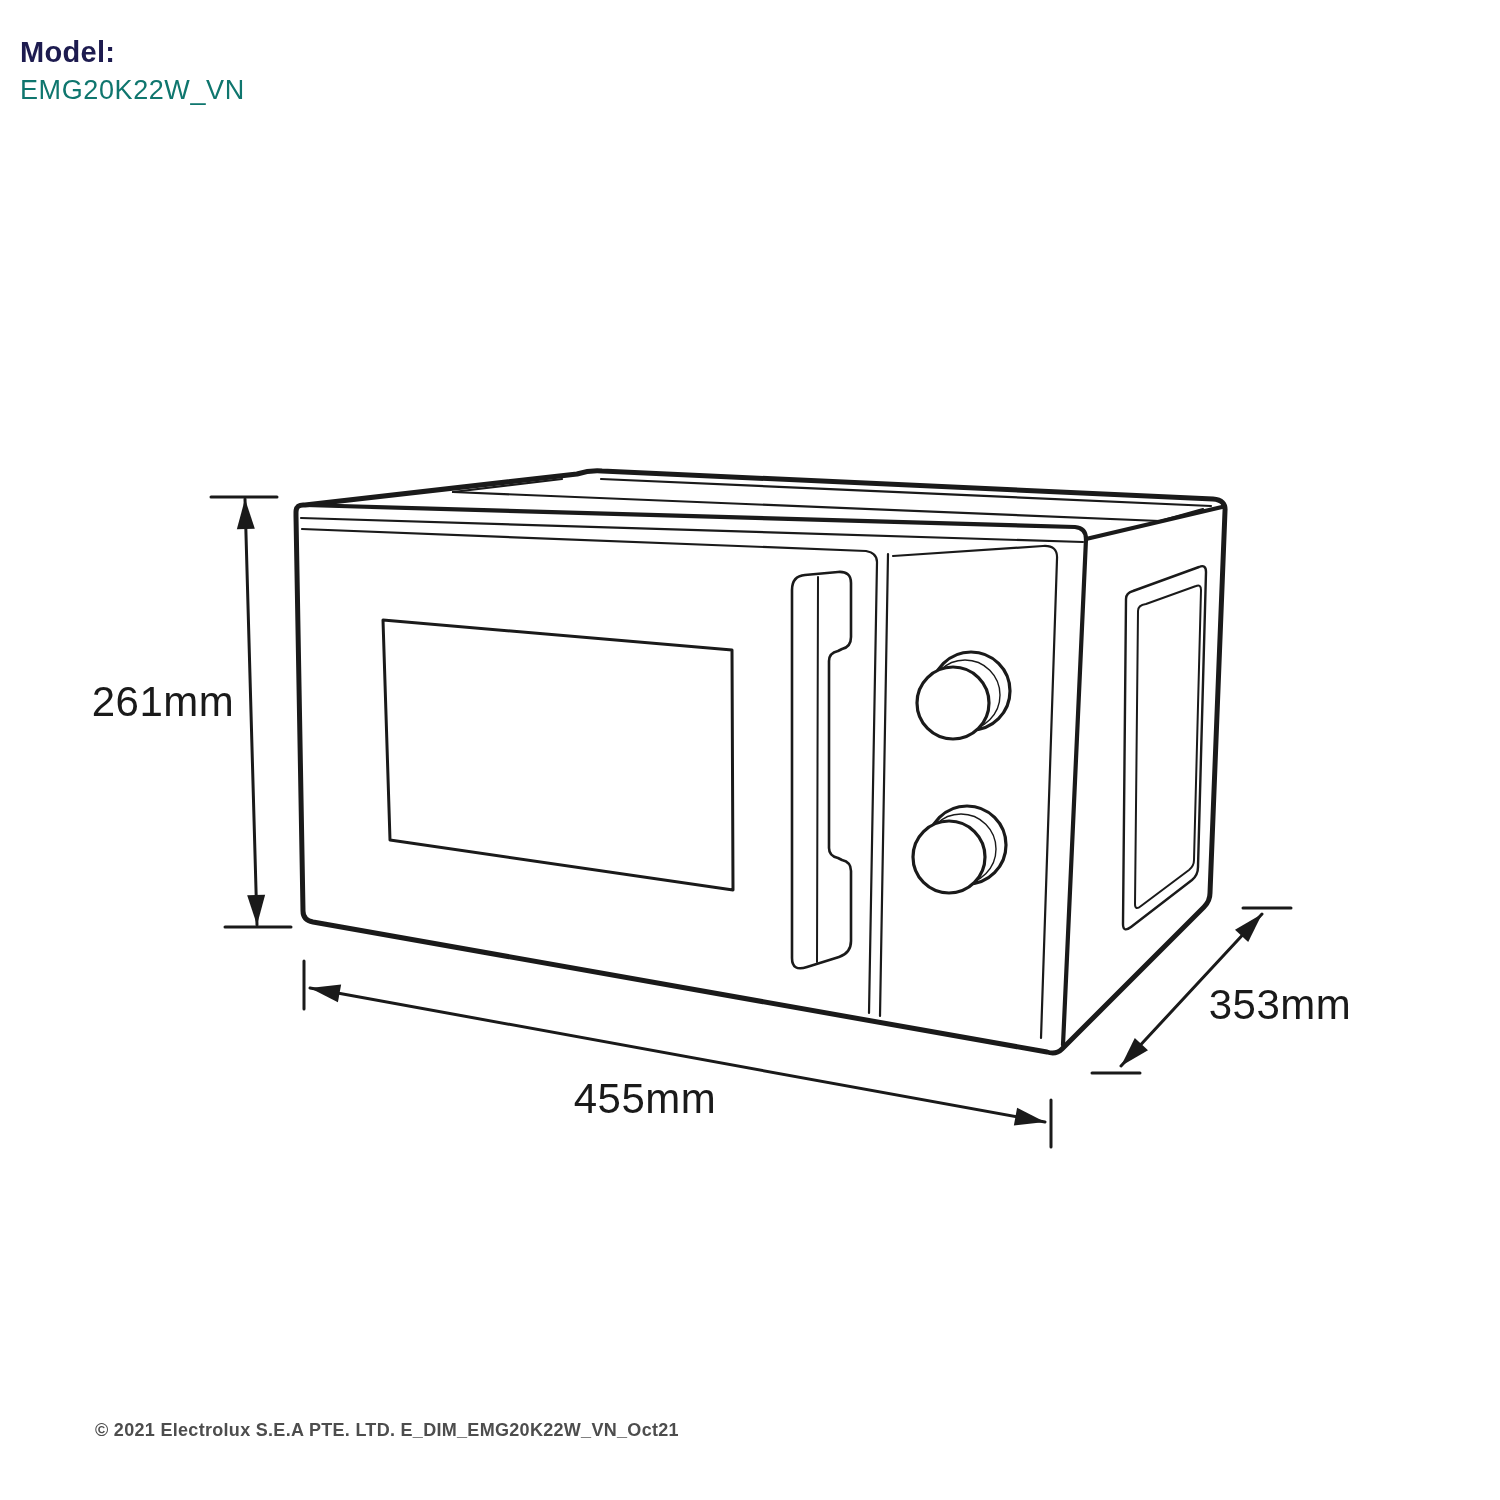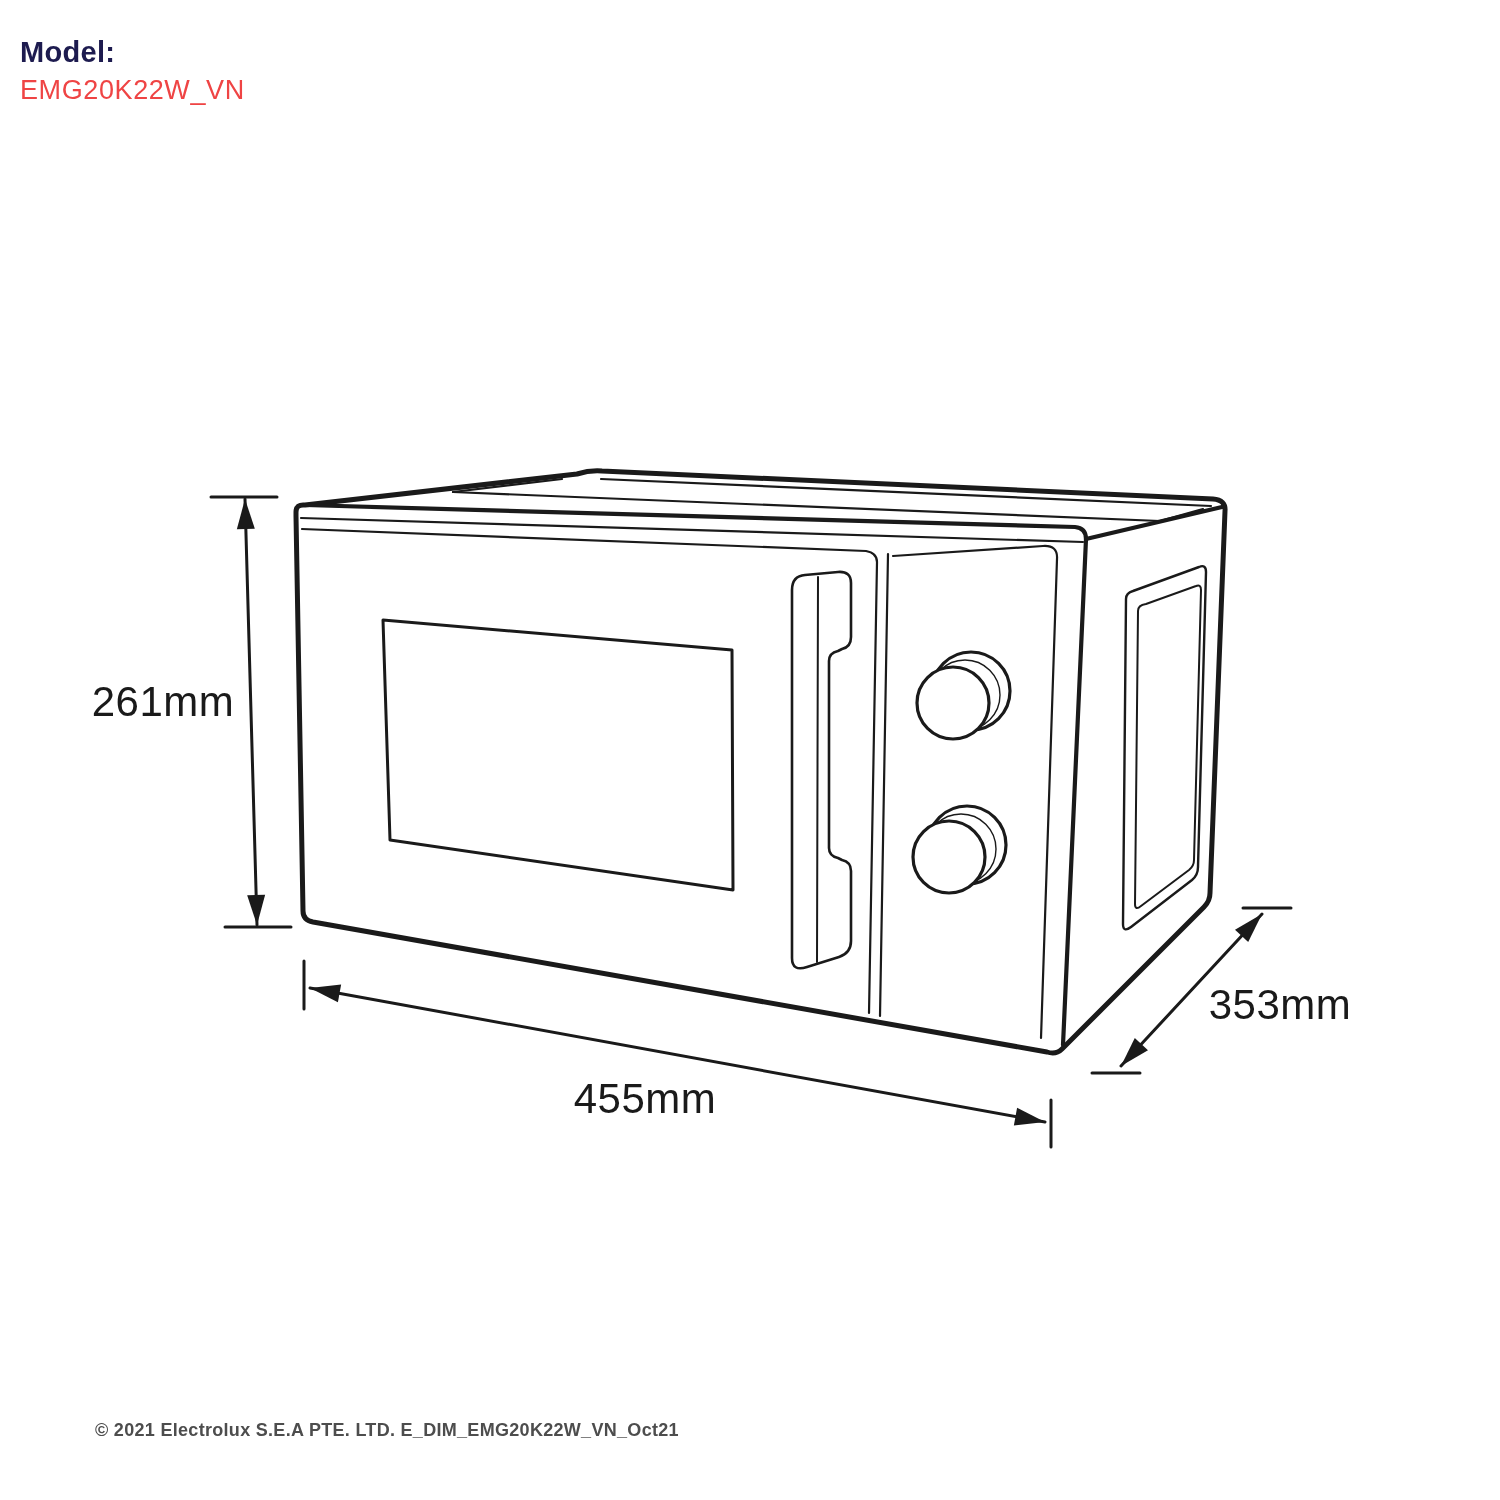--- a/index.html
+++ b/index.html
@@ -23,21 +23,21 @@
   .knob{stroke-width:3.2;fill:#ffffff;}
   .knob-mid{stroke-width:1.4;fill:none;}
   .dim{stroke-width:3;}
   .dim-label{font-size:42px;fill:#1a1a1a;letter-spacing:.5px;}
 </style>
 </head>
 <body>
 
 <div class="header">
   <div class="model-label" style="color:#1d1b4f">Model:</div>
-  <div class="model-number" style="color:#ef4444">EMG20K22W_VN</div>
+  <div class="model-number" style="color:#0f766e">EMG20K22W_VN</div>
 </div>
 
 <svg width="1500" height="1500" viewBox="0 0 1500 1500">
   <defs>
     <pattern id="hatch" width="8" height="5" patternUnits="userSpaceOnUse">
       <line x1="0" y1="2.5" x2="8" y2="2.5" stroke="#8f8f8f" stroke-width="1.2"></line>
     </pattern>
     <marker id="arrow" markerUnits="userSpaceOnUse" markerWidth="34" markerHeight="22" refX="31" refY="10" orient="auto-start-reverse">
       <path d="M1,1 L31,10 L1,19 Z" fill="#1a1a1a" stroke="none"></path>
     </marker>

